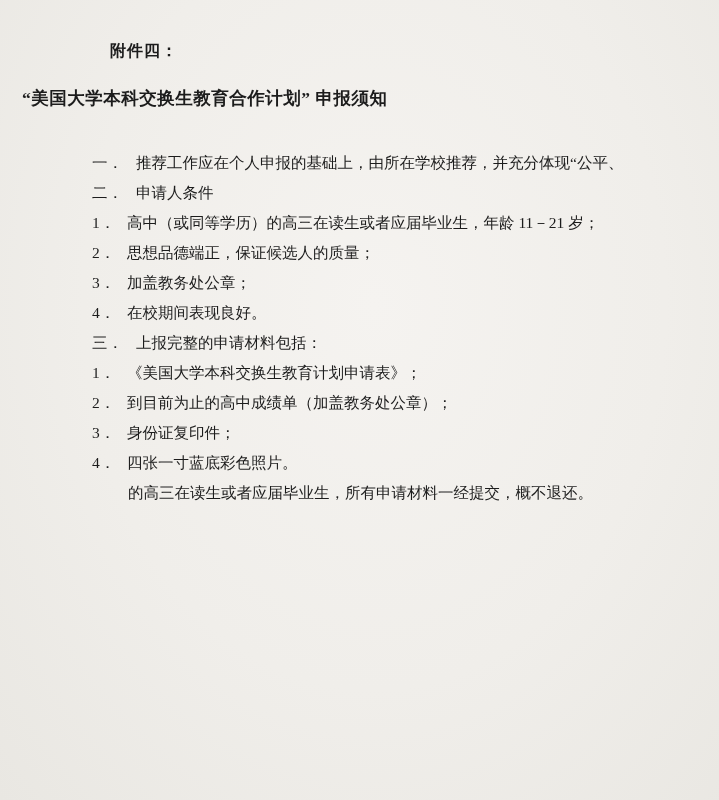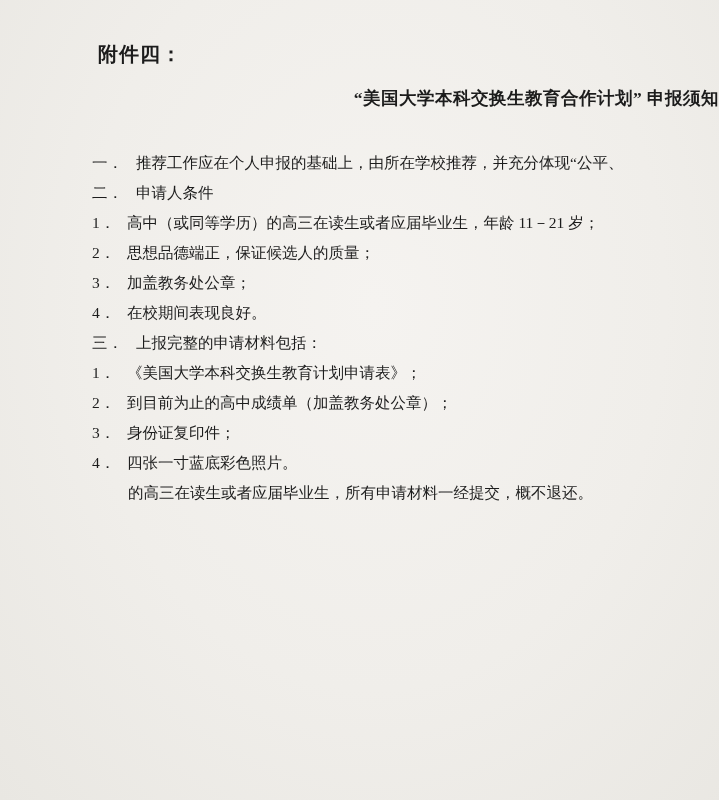--- a/index.html
+++ b/index.html
@@ -7,26 +7,26 @@
   .paper{
     position:relative;
     width:719px;height:800px;
     margin:0 auto;
     background:radial-gradient(ellipse at 52% 38%, #f5f3f0 0%, #f0eeea 55%, #e9e7e2 100%);
     font-family:"Liberation Serif", serif;
     color:#1c1c1c;
     overflow:hidden;
   }
   .attachment-label{
-    position:absolute;left:98px;top:41px;
-    font-size:20px;font-weight:700;letter-spacing:1px;
+    position:absolute;left:110px;top:41px;
+    font-size:16px;font-weight:700;letter-spacing:1px;
   }
   .doc-title{
     position:absolute;left:22px;right:0;top:86px;
-    text-align:right;
+    text-align:left;
     font-size:17.5px;font-weight:700;letter-spacing:0.5px;
   }
   .doc-body{
     position:absolute;left:92px;top:152px;width:610px;
   }
   .line{
     height:30px;
     display:flex;align-items:flex-start;
     font-size:15.5px;line-height:21px;
     white-space:nowrap;

